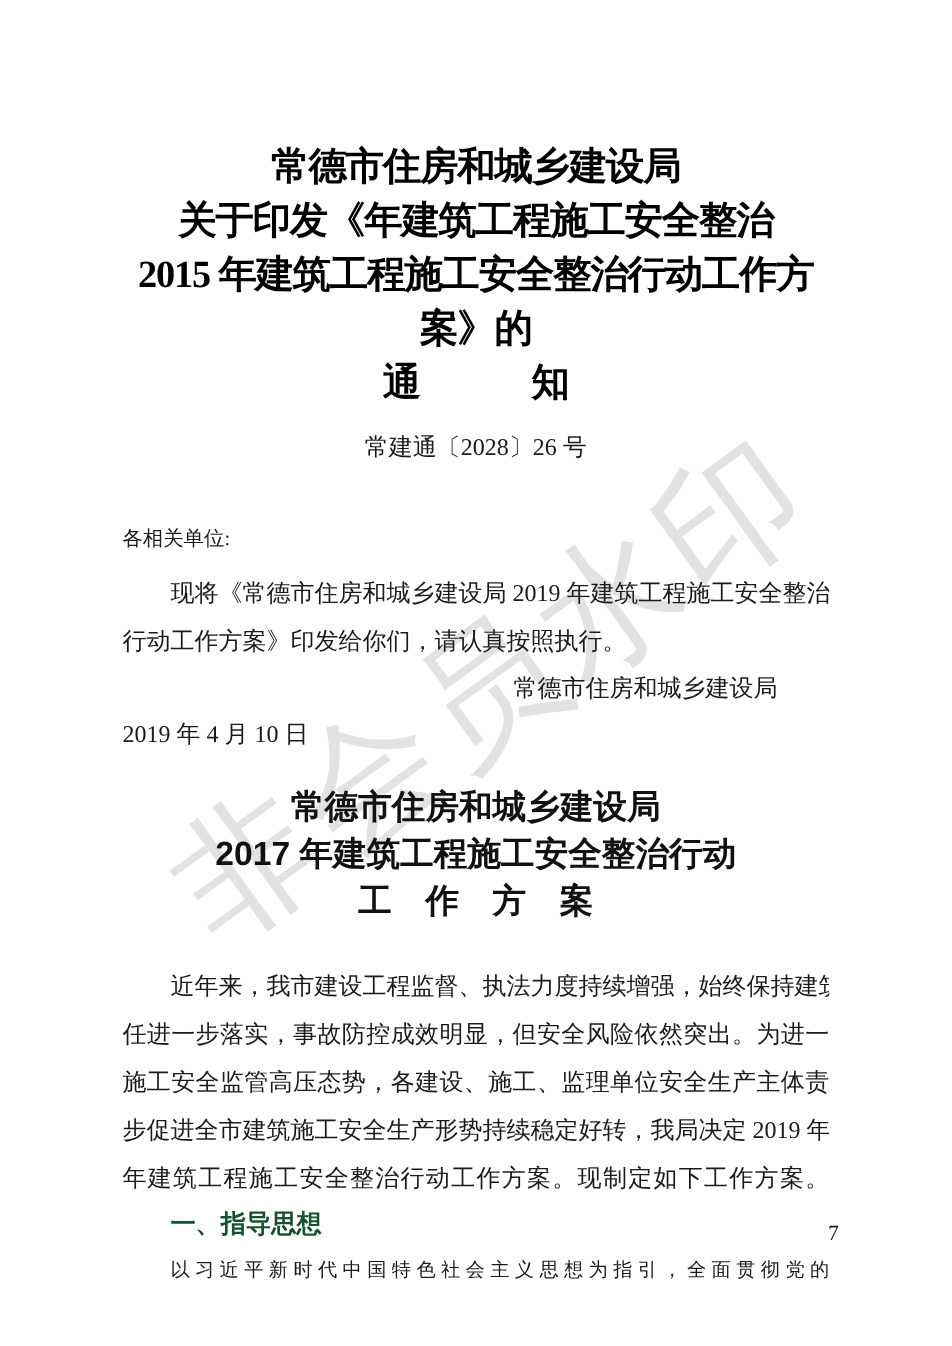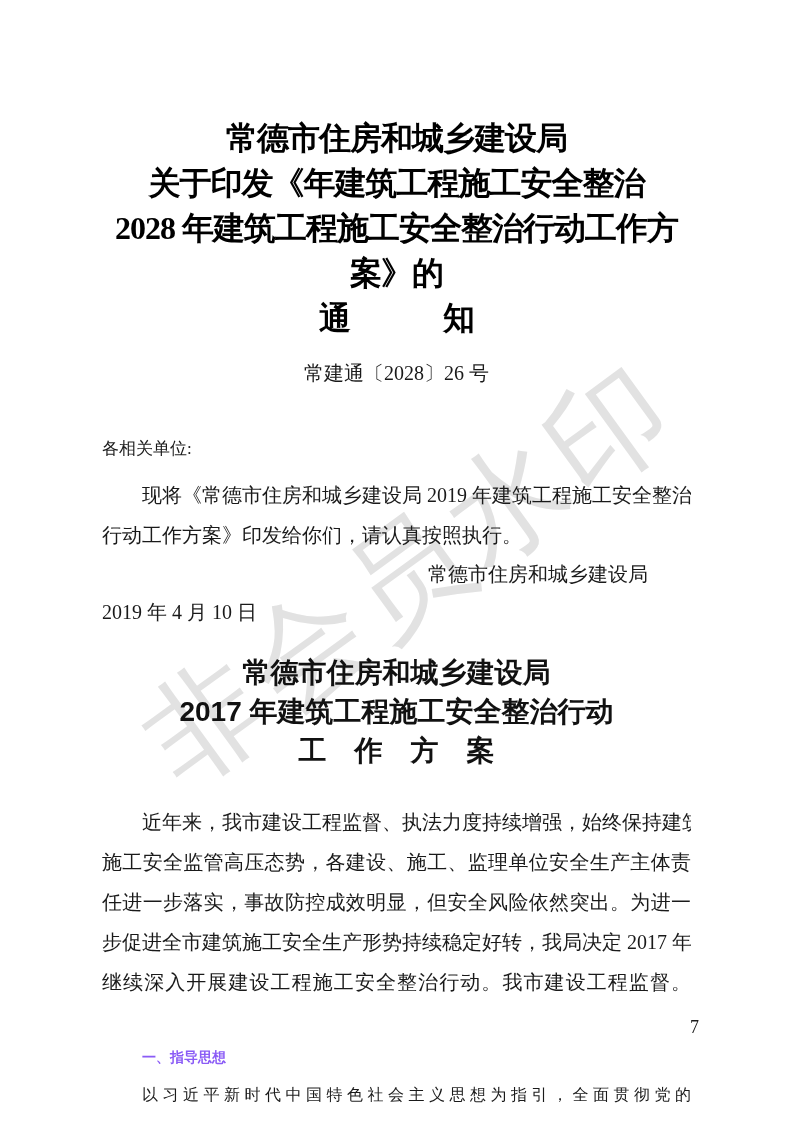--- a/index.html
+++ b/index.html
@@ -81,25 +81,24 @@
     font-family: "Liberation Sans", sans-serif;
     font-weight: bold;
     font-size: 28px;
     line-height: 39px;
     color: #111111;
   }
   .plan-body { margin-top: 32px; }
   .section-head {
     font-family: "Liberation Sans", sans-serif;
     font-weight: bold;
-    font-size: 14px;
+    font-size: 21px;
     line-height: 38px;
     padding-left: 40px;
-    color: #8b5cf6;
-    margin-top: 36px;
+    color: #14532d;
   }
   .section-line {
     font-size: 16px;
     line-height: 38px;
     white-space: nowrap;
     overflow: hidden;
   }
   .page-number {
     position: absolute;
     top: 1014px;
@@ -114,21 +113,21 @@
 
 <div class="page">
 
   <div class="watermark">非会员水印</div>
 
   <div class="content">
 
     <div class="doc-title">
       <div>常德市住房和城乡建设局</div>
       <div>关于印发《年建筑工程施工安全整治</div>
-      <div>2028 年建筑工程施工安全整治行动工作方案》的</div>
+      <div>2015 年建筑工程施工安全整治行动工作方案》的</div>
       <div>通　　　知</div>
     </div>
 
     <div class="doc-number">常建通〔2028〕26 号</div>
 
     <div class="salutation">各相关单位:</div>
 
     <div class="notice-body">
       <div class="line j indent">现将《常德市住房和城乡建设局 2019 年建筑工程施工安全整治</div>
       <div class="line">行动工作方案》印发给你们，请认真按照执行。</div>
@@ -140,24 +139,24 @@
     </div>
 
     <div class="plan-title">
       <div>常德市住房和城乡建设局</div>
       <div>2017 年建筑工程施工安全整治行动</div>
       <div>工　作　方　案</div>
     </div>
 
     <div class="plan-body">
       <div class="line j indent">近年来，我市建设工程监督、执法力度持续增强，始终保持建筑</div>
+      <div class="line j">任进一步落实，事故防控成效明显，但安全风险依然突出。为进一</div>
       <div class="line j">施工安全监管高压态势，各建设、施工、监理单位安全生产主体责</div>
-      <div class="line j">任进一步落实，事故防控成效明显，但安全风险依然突出。为进一</div>
-      <div class="line j">步促进全市建筑施工安全生产形势持续稳定好转，我局决定 2017 年</div>
-      <div class="line j">继续深入开展建设工程施工安全整治行动。我市建设工程监督。</div>
+      <div class="line j">步促进全市建筑施工安全生产形势持续稳定好转，我局决定 2019 年</div>
+      <div class="line j">年建筑工程施工安全整治行动工作方案。现制定如下工作方案。</div>
 
       <div class="section-head">一、指导思想</div>
 
       <div class="section-line j indent">以习近平新时代中国特色社会主义思想为指引，全面贯彻党的</div>
     </div>
 
   </div>
 
   <div class="page-number">7</div>
 

